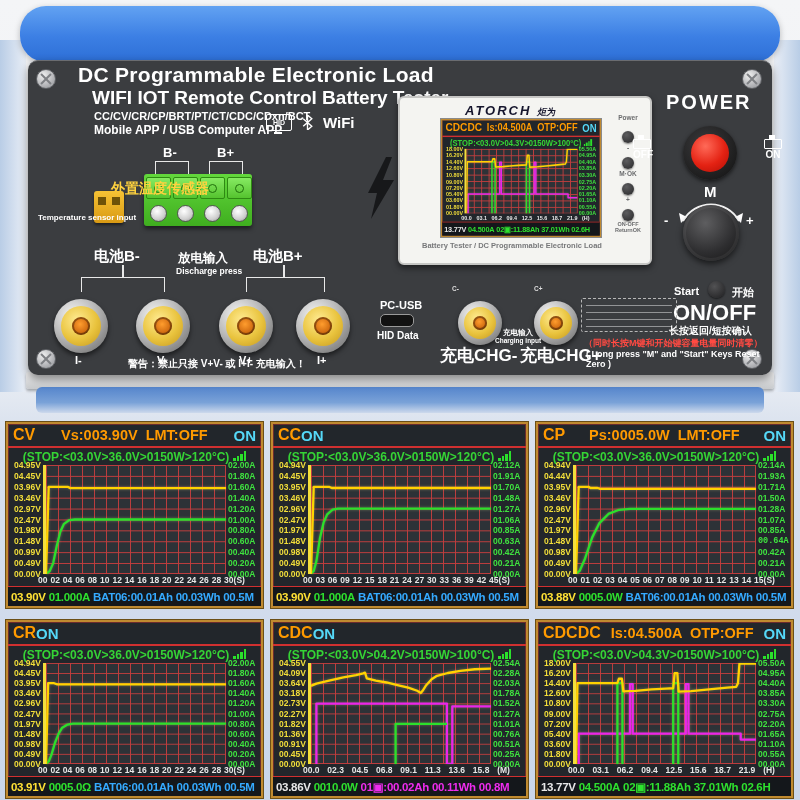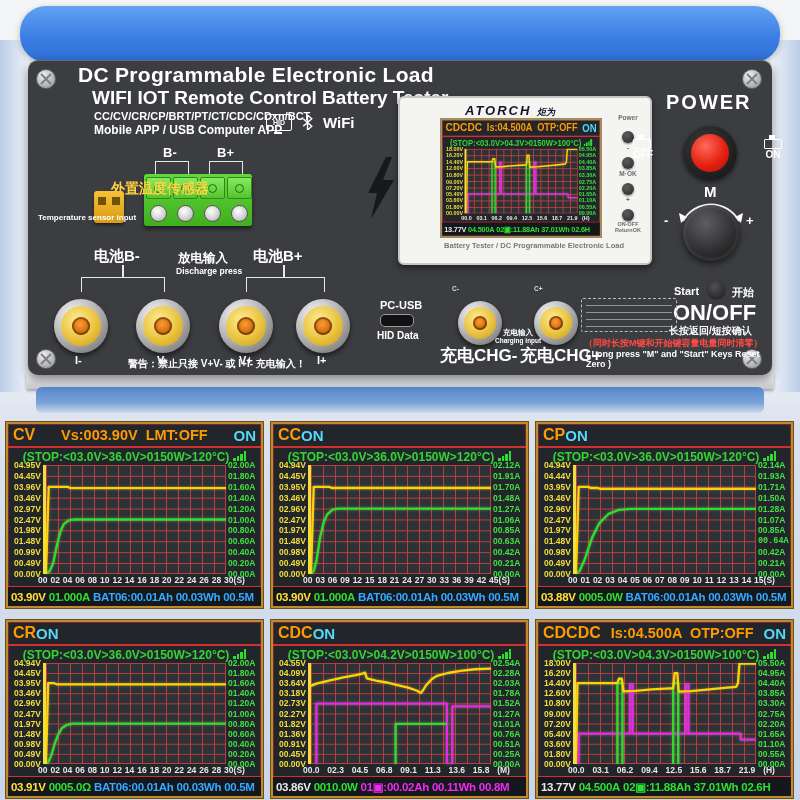--- a/index.html
+++ b/index.html
@@ -62,21 +62,21 @@
   .usb-port{position:absolute;left:352px;top:253px;width:32px;height:11px;border-radius:5px;background:#121212;border:1.5px solid #9a9a9a;}
   .usb-sub{position:absolute;left:349px;top:269px;font-size:10px;font-weight:bold;}
   .bolt{position:absolute;left:332px;top:96px;}
   
   .screenbox{position:absolute;left:370px;top:35px;width:250px;height:165px;background:#f4f4f1;
     border:2px solid #c6c6c4;border-radius:6px;box-shadow:0 3px 6px rgba(0,0,0,.5);color:#222;}
   .brand{position:absolute;left:0;right:30px;top:5px;text-align:center;font-size:13px;font-weight:bold;
     font-style:italic;color:#14142c;letter-spacing:2px;}
   .brand b{font-size:9px;letter-spacing:0;}
   .lcd{position:absolute;left:40px;top:20px;width:160px;height:118px;background:#1c1f22;border:1px solid #8a8a8a;overflow:hidden;}
-  .caption{position:absolute;left:0;right:26px;top:143px;text-align:right;font-size:7.5px;font-weight:bold;color:#77787a;}
+  .caption{position:absolute;left:0;right:26px;top:143px;text-align:center;font-size:7.5px;font-weight:bold;color:#77787a;}
   .sidecol{position:absolute;right:3px;top:16px;width:38px;display:flex;flex-direction:column;align-items:center;color:#6b6c6e;}
   .sidecol .plab{font-size:6.5px;font-weight:bold;margin-bottom:4px;}
   .sbtn{width:12px;height:12px;border-radius:50%;background:radial-gradient(circle at 38% 32%,#5c5c5e,#272729);
     box-shadow:0 1px 2px rgba(0,0,0,.5);margin-top:6px;}
   .sblab{font-size:6.5px;font-weight:bold;margin-top:1px;}
   .sblab2{font-size:5.5px;font-weight:bold;}
   
   .power-label{position:absolute;left:638px;top:30px;font-size:20px;font-weight:bold;letter-spacing:2px;}
   .pwr-ring{position:absolute;left:655px;top:65px;width:54px;height:54px;border-radius:50%;
     background:radial-gradient(circle at 40% 35%,#3a3a3c,#111);box-shadow:0 2px 4px rgba(0,0,0,.6);}
@@ -495,20 +495,21 @@
         <div class="sv" style="color: rgb(255, 225, 53);">03.90V</div>
         <div class="sv" style="color: rgb(46, 224, 46);">01.000A</div>
         <div class="sv" style="color: rgb(53, 170, 255);">BAT06:00.01Ah</div>
         <div class="sv" style="color: rgb(53, 170, 255);">00.03Wh</div>
         <div class="sv" style="color: rgb(53, 170, 255);">00.5M</div>
       </div>
     </div>
   <div class="panel" style="left:536px;top:422px;height:186px">
       <div class="ph">
         <div class="ph-mode">CP</div>
+        <div class="ph-set">Ps:0005.0W  LMT:OFF</div>
         <div class="ph-on">ON</div>
       </div>
       <div class="pstop">
         <div>(STOP:&lt;03.0V&gt;36.0V&gt;0150W&gt;120°C)</div>
         <div class="sig">
           <div class="bar" style="height: 3px;"></div>
           <div class="bar" style="height: 5.2px;"></div>
           <div class="bar" style="height: 7.4px;"></div>
           <div class="bar" style="height: 9.6px;"></div>
         </div>

